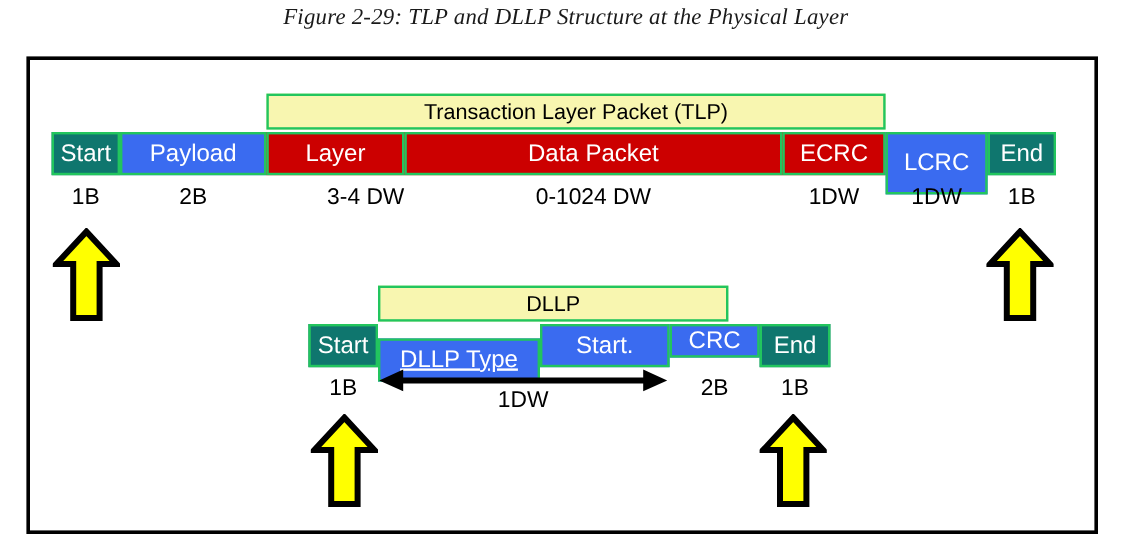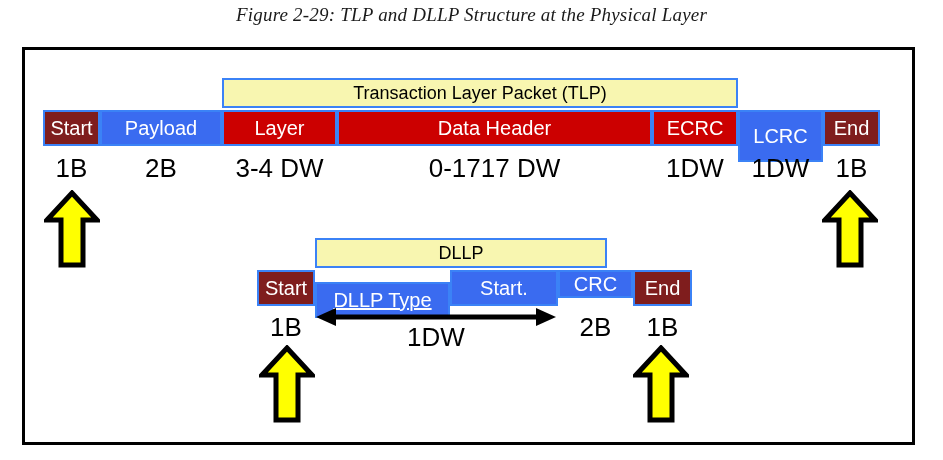--- a/index.html
+++ b/index.html
@@ -37,38 +37,38 @@
     height: 398px;
     border: 3px solid #000000;
     box-sizing: border-box;
     background: #ffffff;
   }
 
   
   .bar {
     position: absolute;
     box-sizing: border-box;
-    border: 2px solid #3b82f6;
+    border: 2px solid #22c55e;
     display: flex;
     align-items: center;
     justify-content: center;
     font-size: 20px;
     line-height: 1;
     white-space: nowrap;
     overflow: hidden;
   }
-  .bar.seg-green { background: #7f1d1d; color: #ffffff; }
+  .bar.seg-green { background: #0f766e; color: #ffffff; }
   .bar.seg-blue  { background: #3a6bf0; color: #ffffff; }
   .bar.seg-red   { background: #cc0000; color: #ffffff; }
   .bar.seg-yellow{ background: #f8f6b0; color: #000000; font-size: 18px; }
 
   .size-label {
     position: absolute;
     text-align: center;
-    font-size: 26px;
+    font-size: 19px;
     color: #000000;
     white-space: nowrap;
     line-height: 1;
   }
 
   .up-arrow {
     position: absolute;
   }
 
   .dim-arrow {
@@ -80,29 +80,29 @@
 
 <div id="figure-title">Figure 2-29: TLP and DLLP Structure at the Physical Layer</div>
 
 <div id="diagram-frame"></div>
 
 <div class="bar seg-yellow" style="left:222px; top:78px; width:516px; height:30px;">Transaction Layer Packet (TLP)</div>
 
 <div class="bar seg-green" style="left:43px;  top:110px; width:57px;  height:36px;">Start</div>
 <div class="bar seg-blue" style="left:100px; top:110px; width:122px; height:36px;">Payload</div>
 <div class="bar seg-red" style="left:222px; top:110px; width:115px; height:36px;">Layer</div>
-<div class="bar seg-red" style="left:337px; top:110px; width:315px; height:36px;">Data Header</div>
+<div class="bar seg-red" style="left:337px; top:110px; width:315px; height:36px;">Data Packet</div>
 <div class="bar seg-red" style="left:652px; top:110px; width:86px;  height:36px;">ECRC</div>
 <div class="bar seg-blue" style="left:738px; top:110px; width:85px;  height:52px;">LCRC</div>
 <div class="bar seg-green" style="left:823px; top:110px; width:57px;  height:36px;">End</div>
 
 <div class="size-label" style="left:43px;  top:155px; width:57px;">1B</div>
 <div class="size-label" style="left:100px; top:155px; width:122px;">2B</div>
-<div class="size-label" style="left:222px; top:155px; width:115px;">3-4 DW</div>
-<div class="size-label" style="left:337px; top:155px; width:315px;">0-1717 DW</div>
+<div class="size-label" style="left:222px; top:155px; width:115px;text-align:right;">3-4 DW</div>
+<div class="size-label" style="left:337px; top:155px; width:315px;">0-1024 DW</div>
 <div class="size-label" style="left:652px; top:155px; width:86px;">1DW</div>
 <div class="size-label" style="left:738px; top:155px; width:85px;">1DW</div>
 <div class="size-label" style="left:823px; top:155px; width:57px;">1B</div>
 
 <div class="up-arrow" style="left:44px; top:190px;">
   <svg width="56" height="78" viewBox="0 0 56 78">
     <polygon points="28,3 53,30 39,30 39,75 17,75 17,30 3,30" fill="#ffff00" stroke="#000000" stroke-width="5" stroke-linejoin="miter"></polygon>
   </svg>
 </div>
 <div class="up-arrow" style="left:822px; top:190px;">

